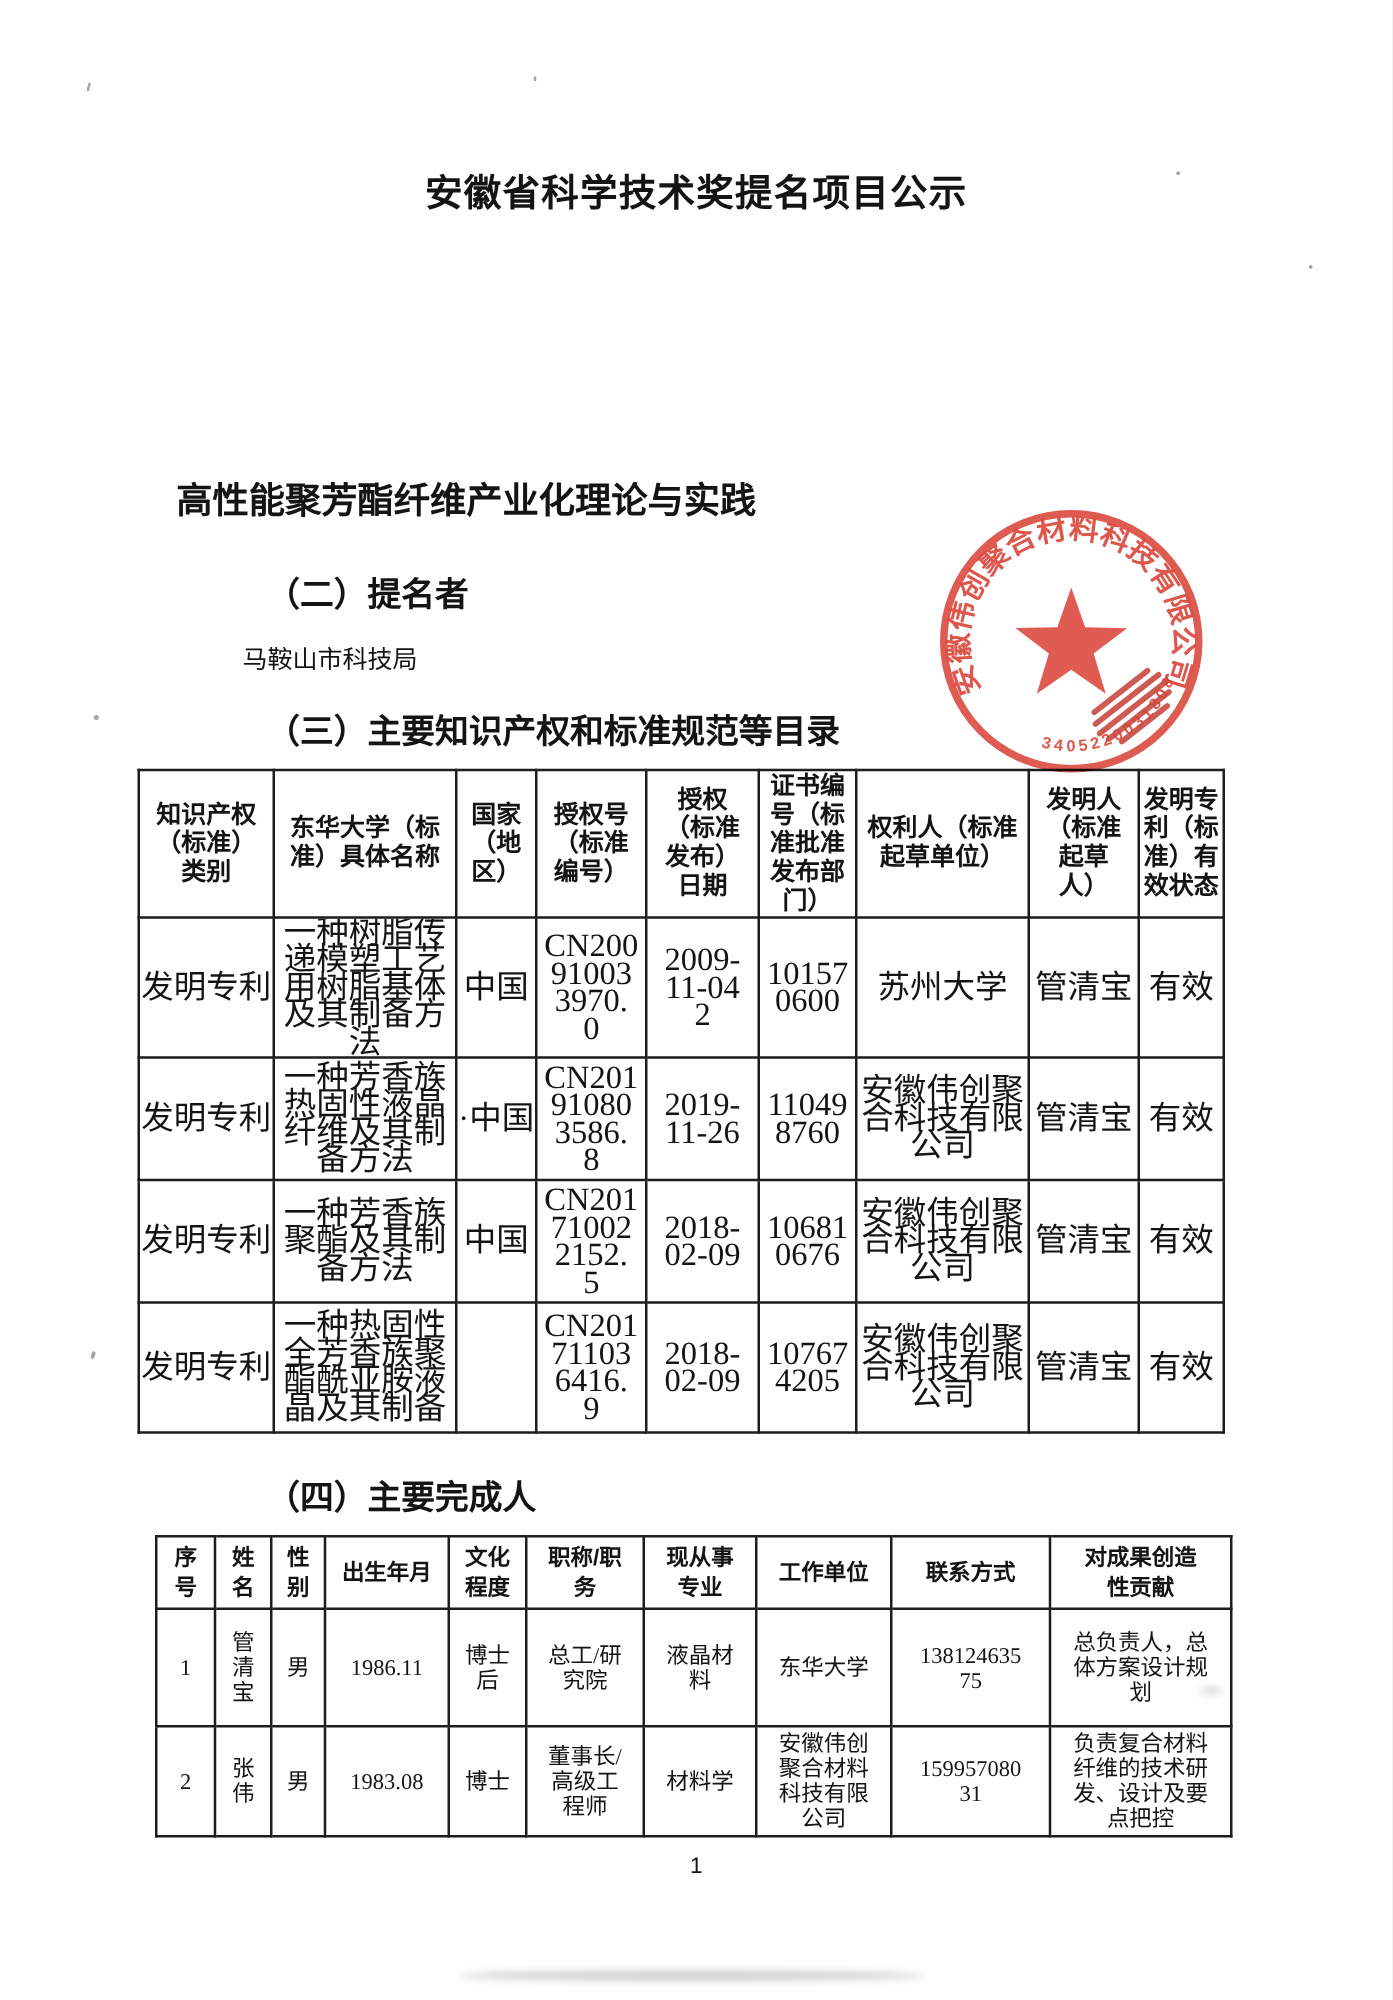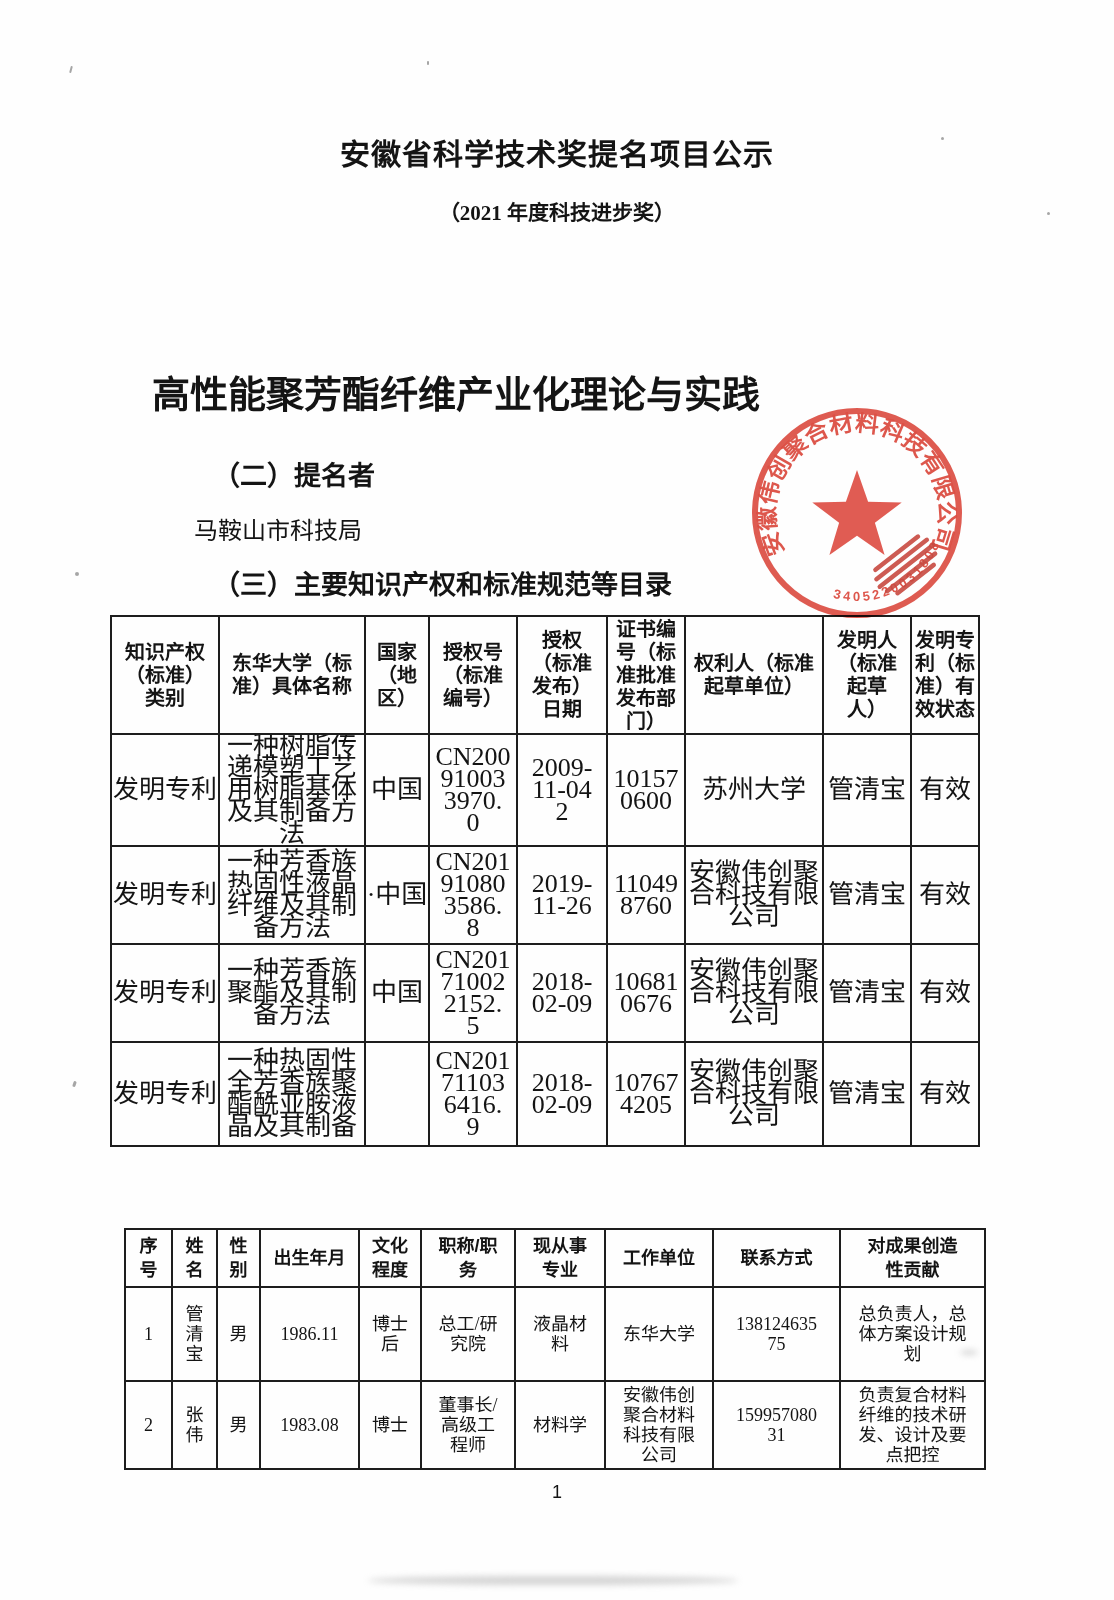--- a/index.html
+++ b/index.html
@@ -8,22 +8,22 @@
   .center{position:absolute;left:0;width:1114px;text-align:center;}
   .doc-title{top:130px;font-family:"Liberation Sans","DejaVu Sans",sans-serif;
              font-weight:bold;font-size:30px;letter-spacing:1px;}
   .doc-subtitle{top:196px;font-weight:bold;font-size:21px;}
   .heading{position:absolute;font-family:"Liberation Sans","DejaVu Sans",sans-serif;
            font-weight:bold;font-size:27px;white-space:nowrap;}
   .h1{left:213px;top:278px;}
   .h2{left:213px;top:454px;}
   .h3{left:213px;top:563px;}
   .h4{left:213px;top:1176px;}
-  .project-name{position:absolute;left:141px;top:364px;font-weight:bold;font-size:38px;white-space:nowrap;margin-left:11px;}
-  .nominator{position:absolute;left:194px;top:511px;font-size:24px;white-space:nowrap;}
+  .project-name{position:absolute;left:141px;top:376px;font-weight:bold;font-size:29px;white-space:nowrap;}
+  .nominator{position:absolute;left:194px;top:511px;font-size:20px;white-space:nowrap;}
   table{border-collapse:collapse;table-layout:fixed;position:absolute;background:transparent;}
   td,th{border:2px solid #1d1d1d;text-align:center;vertical-align:middle;
         padding:0;white-space:pre-line;overflow:hidden;}
   th{font-family:"Liberation Sans","DejaVu Sans",sans-serif;font-weight:bold;}
   .t1{left:110px;top:615px;width:868px;}
   .t1 th{font-size:20px;line-height:23px;}
   .t1 td{font-size:26px;line-height:22px;}
   .t2{left:124px;top:1228px;width:860px;}
   .t2 th{font-size:18px;line-height:24px;}
   .t2 td{font-size:18px;line-height:20px;}
@@ -31,21 +31,20 @@
   .stamp{position:absolute;left:742px;top:400px;mix-blend-mode:multiply;opacity:.9;}
   .speck{position:absolute;background:#777;border-radius:2px;opacity:.65;}
   .smudge{position:absolute;background:#ababab;border-radius:50%;filter:blur(3px);opacity:.5;}
 </style>
 </head>
 <body>
 
 <div class="page">
 
   <div class="center doc-title">安徽省科学技术奖提名项目公示</div>
-  <div class="center doc-subtitle">（2021 年度科技进步奖）</div>
 
   <div class="project-name">高性能聚芳酯纤维产业化理论与实践</div>
 
   <div class="heading h2">（二）提名者</div>
   <div class="nominator">马鞍山市科技局</div>
 
   <div class="heading h3">（三）主要知识产权和标准规范等目录</div>
 
   <table class="t1">
     <colgroup>
@@ -171,20 +170,21 @@
 4205</td>
       <td>安徽伟创聚
 合科技有限
 公司</td>
       <td>管清宝</td>
       <td>有效</td>
     </tr>
   </tbody>
     </table>
 
+  <div class="heading h4">（四）主要完成人</div>
 
   <table class="t2">
     <colgroup>
       <col style="width:47px">
         <col style="width:45px">
         <col style="width:43px">
       <col style="width:99px">
         <col style="width:62px">
         <col style="width:94px">
       <col style="width:90px">

